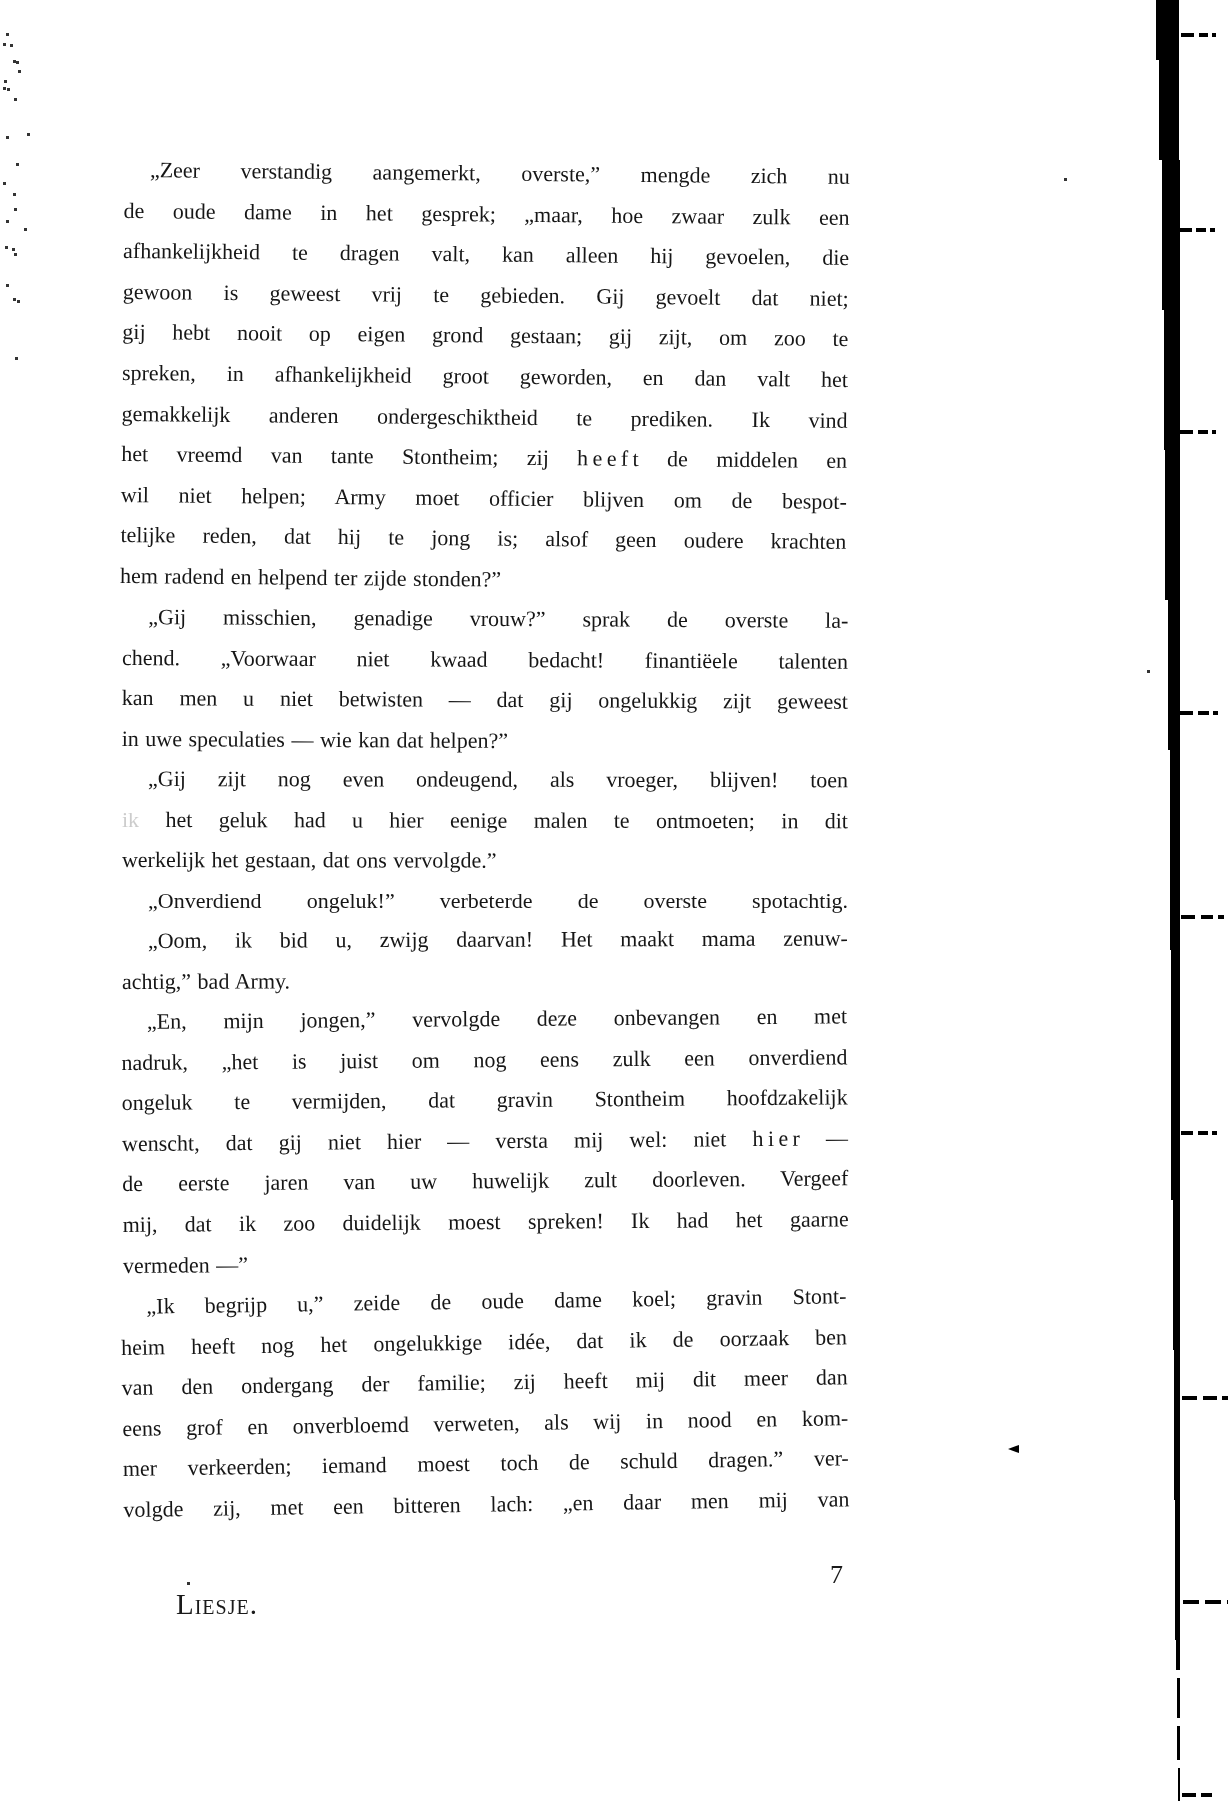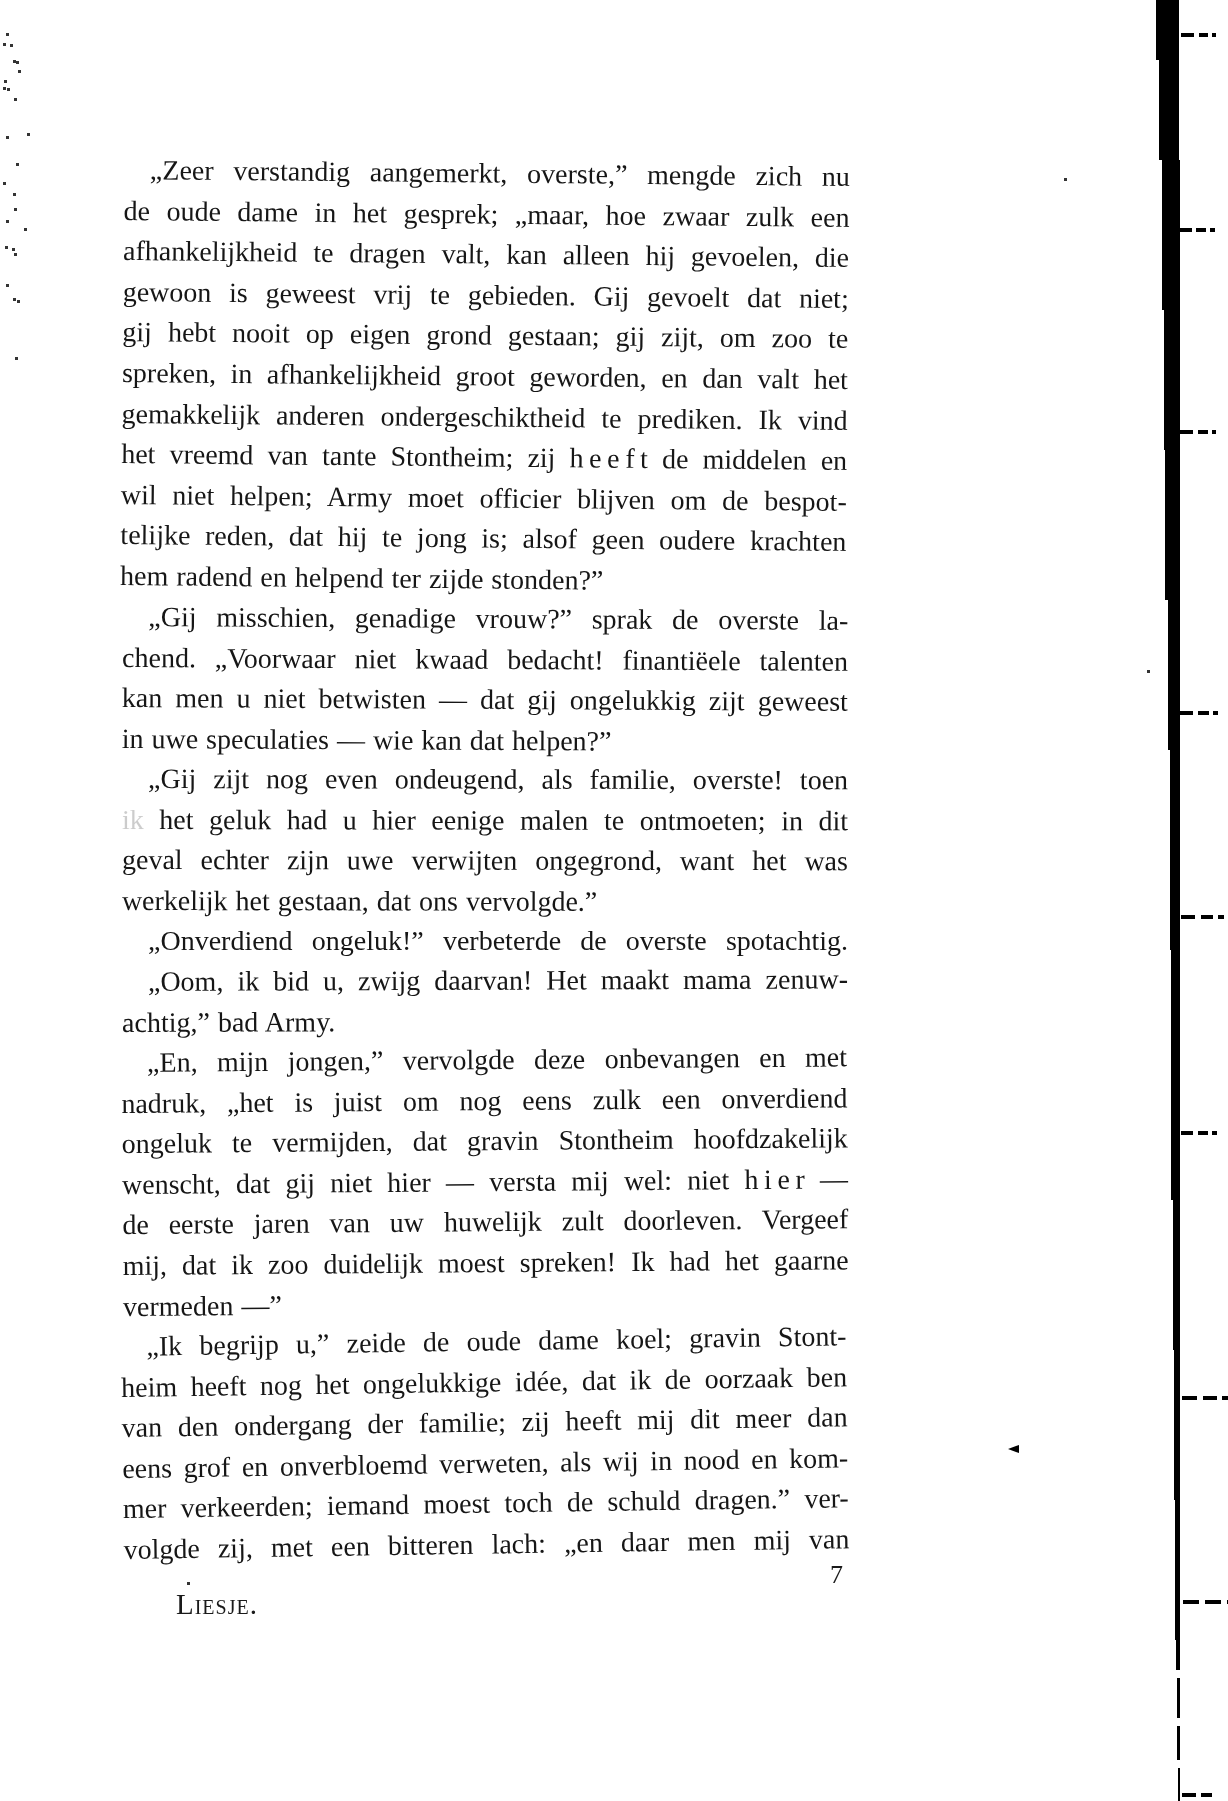--- a/index.html
+++ b/index.html
@@ -11,21 +11,21 @@
     font-family:"Liberation Serif","DejaVu Serif",serif;
     color:#151515;
   }
   .page{position:absolute;inset:0;background:#fff;}
   .page-number{
     position:absolute;left:122px;top:98px;width:726px;
     text-align:center;font-size:27px;letter-spacing:2px;color:#141414;
   }
   .text-block{
     position:absolute;left:122px;top:150px;width:726px;
-    font-size:28px;line-height:40.6px;word-spacing:1px;color:#161616;
+    font-size:22px;line-height:40.6px;word-spacing:1px;color:#161616;
   }
   .para{transform-origin:0 50%;}
   .line{
     text-align:justify;
     -moz-text-align-last:justify;
     text-align-last:justify;
   }
   .line.end{text-align-last:left;-moz-text-align-last:left;}
   .line.indent{padding-left:26px;}
   .faded{opacity:.22;filter:blur(.6px);}
@@ -66,23 +66,22 @@
         <div class="line">telijke reden, dat hij te jong is; alsof geen oudere krachten</div>
         <div class="line end">hem radend en helpend ter zijde stonden?”</div>
       </div>
       <div class="para" style="transform: rotate(0.3deg);">
         <div class="line indent">„Gij misschien, genadige vrouw?” sprak de overste la-</div>
         <div class="line">chend. „Voorwaar niet kwaad bedacht! finantiëele talenten</div>
         <div class="line">kan men u niet betwisten — dat gij ongelukkig zijt geweest</div>
         <div class="line end">in uwe speculaties — wie kan dat helpen?”</div>
       </div>
       <div class="para" style="transform: rotate(0.1deg);">
-        <div class="line indent">„Gij zijt nog even ondeugend, als familie, overste! toen</div>
+        <div class="line indent">„Gij zijt nog even ondeugend, als vroeger, blijven! toen</div>
         <div class="line"><span class="faded">ik</span> het geluk had u hier eenige malen te ontmoeten; in dit</div>
-        <div class="line">geval echter zijn uwe verwijten ongegrond, want het was</div>
         <div class="line end">werkelijk het gestaan, dat ons vervolgde.”</div>
       </div>
       <div class="para" style="transform: rotate(0deg);">
         <div class="line indent">„Onverdiend ongeluk!” verbeterde de overste spotachtig.</div>
       </div>
       <div class="para" style="transform: rotate(-0.2deg);">
         <div class="line indent">„Oom, ik bid u, zwijg daarvan! Het maakt mama zenuw-</div>
         <div class="line end">achtig,” bad Army.</div>
       </div>
       <div class="para" style="transform: rotate(-0.45deg);">

